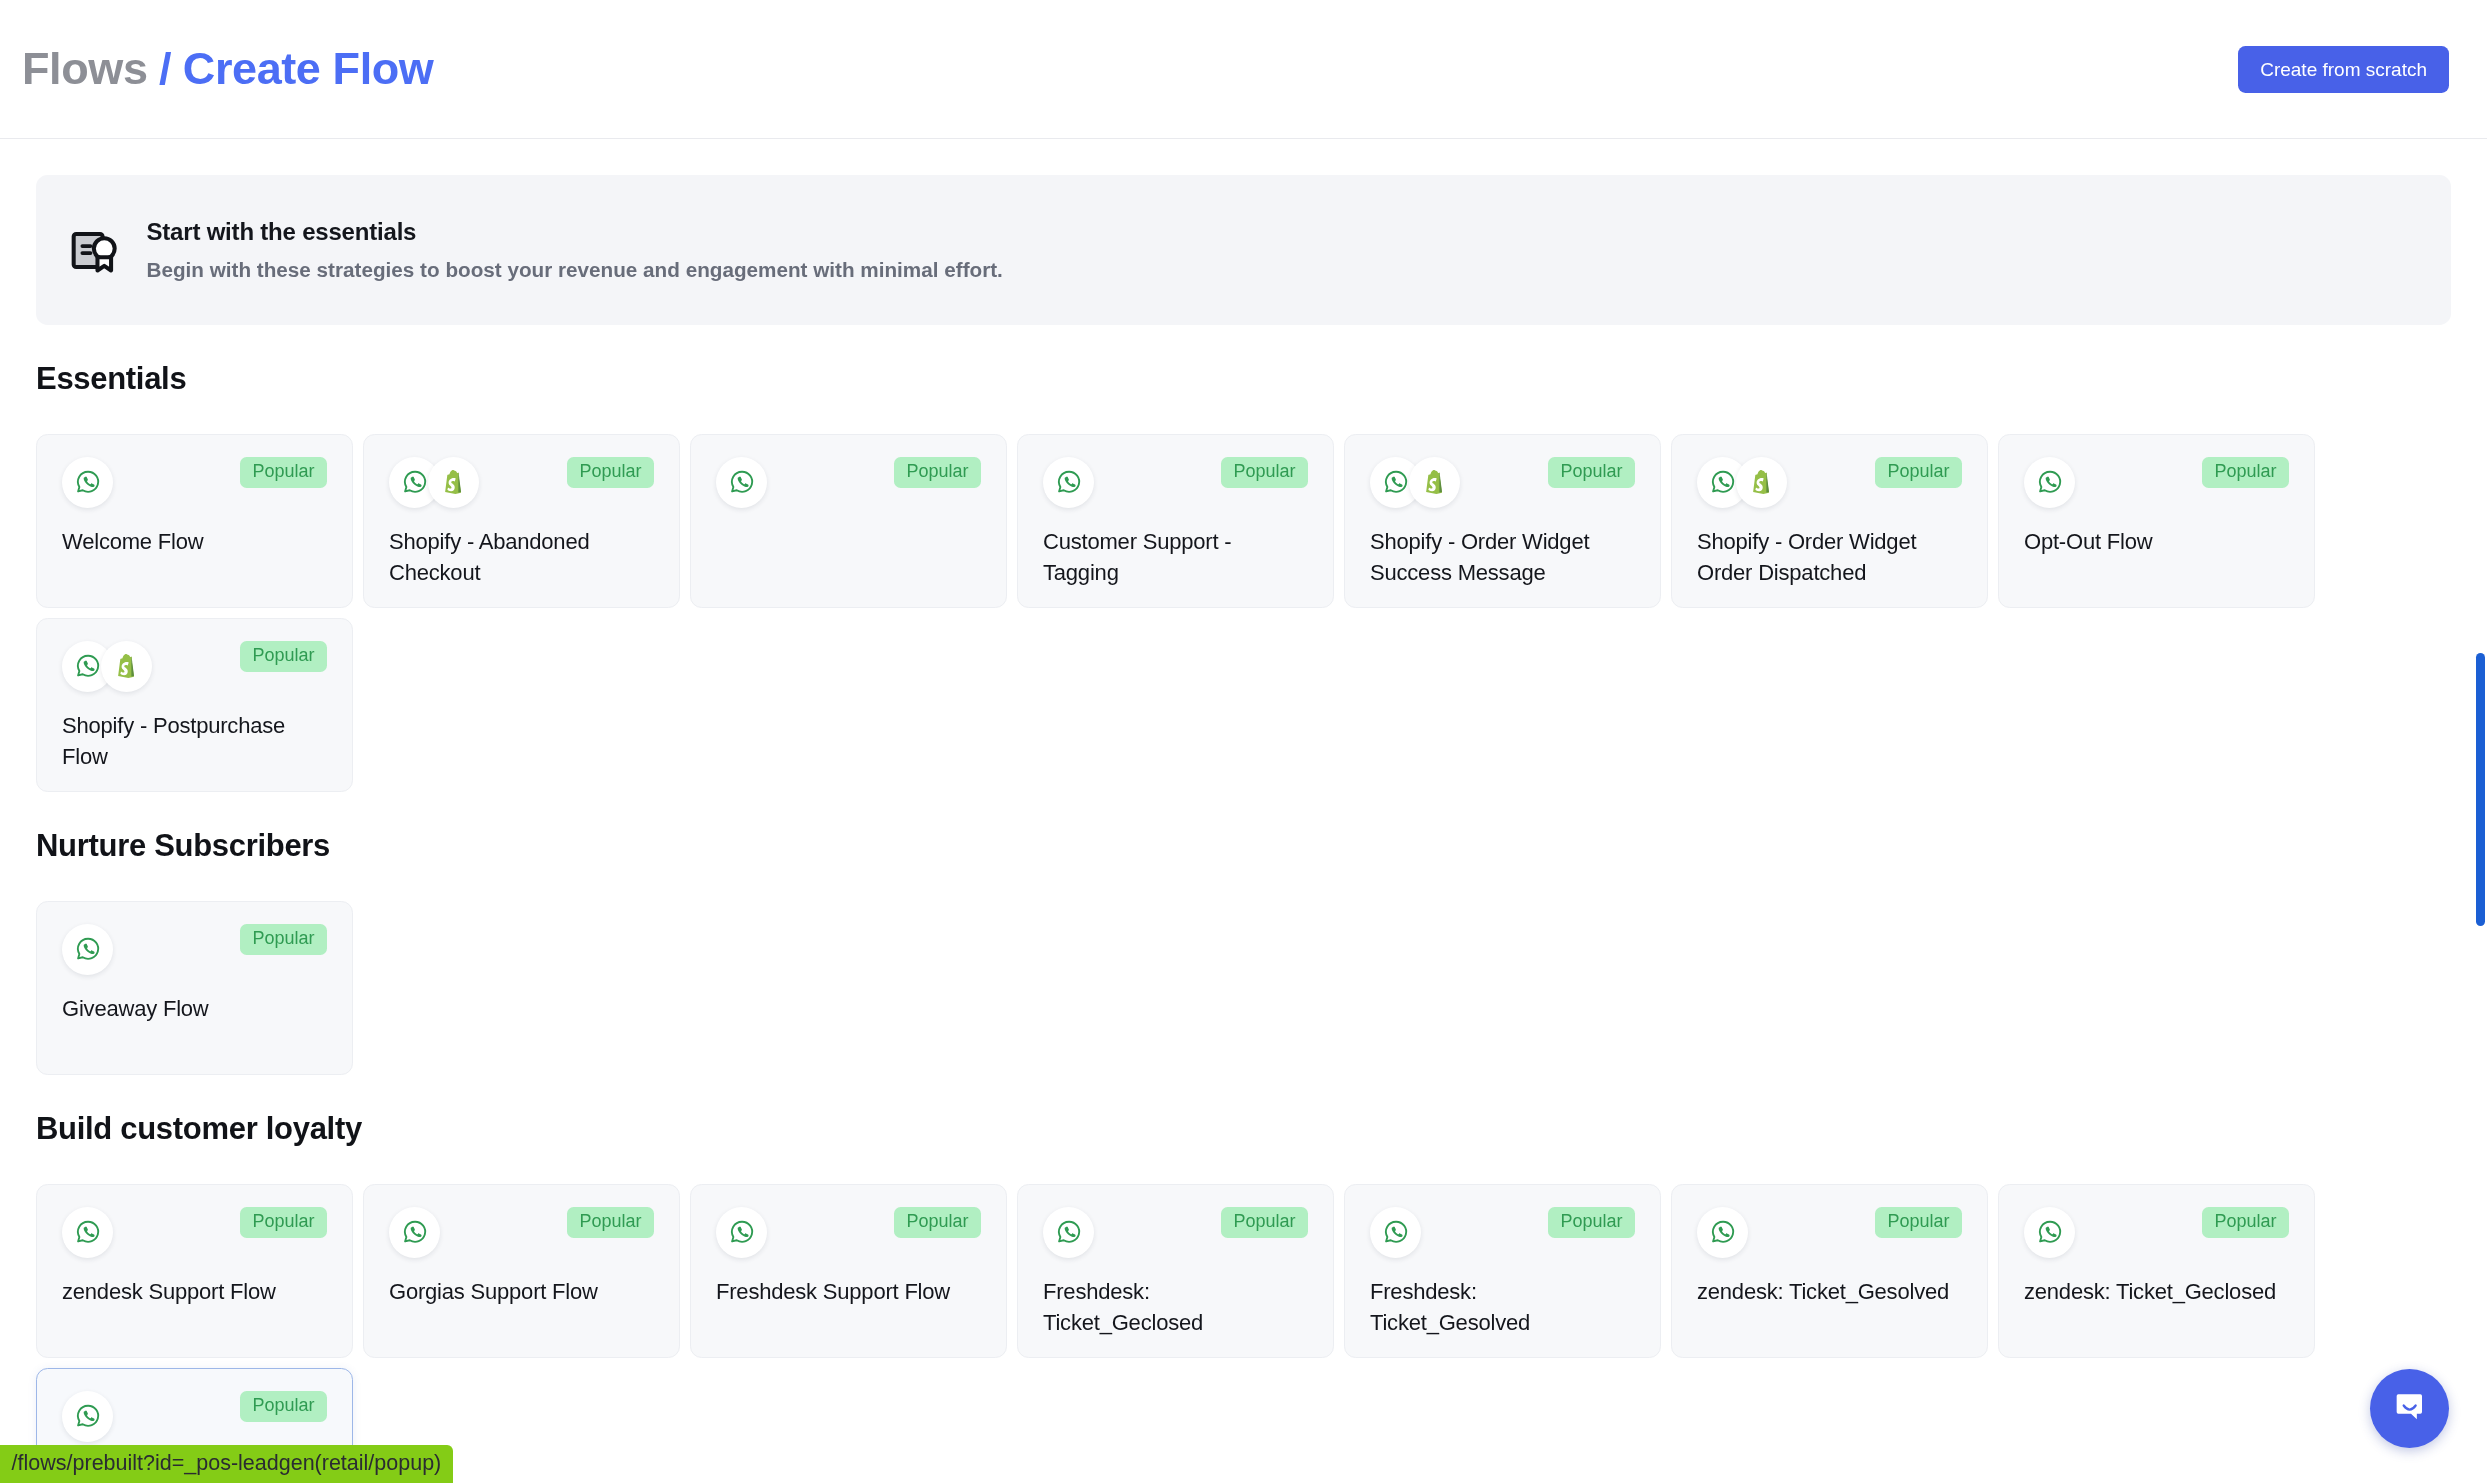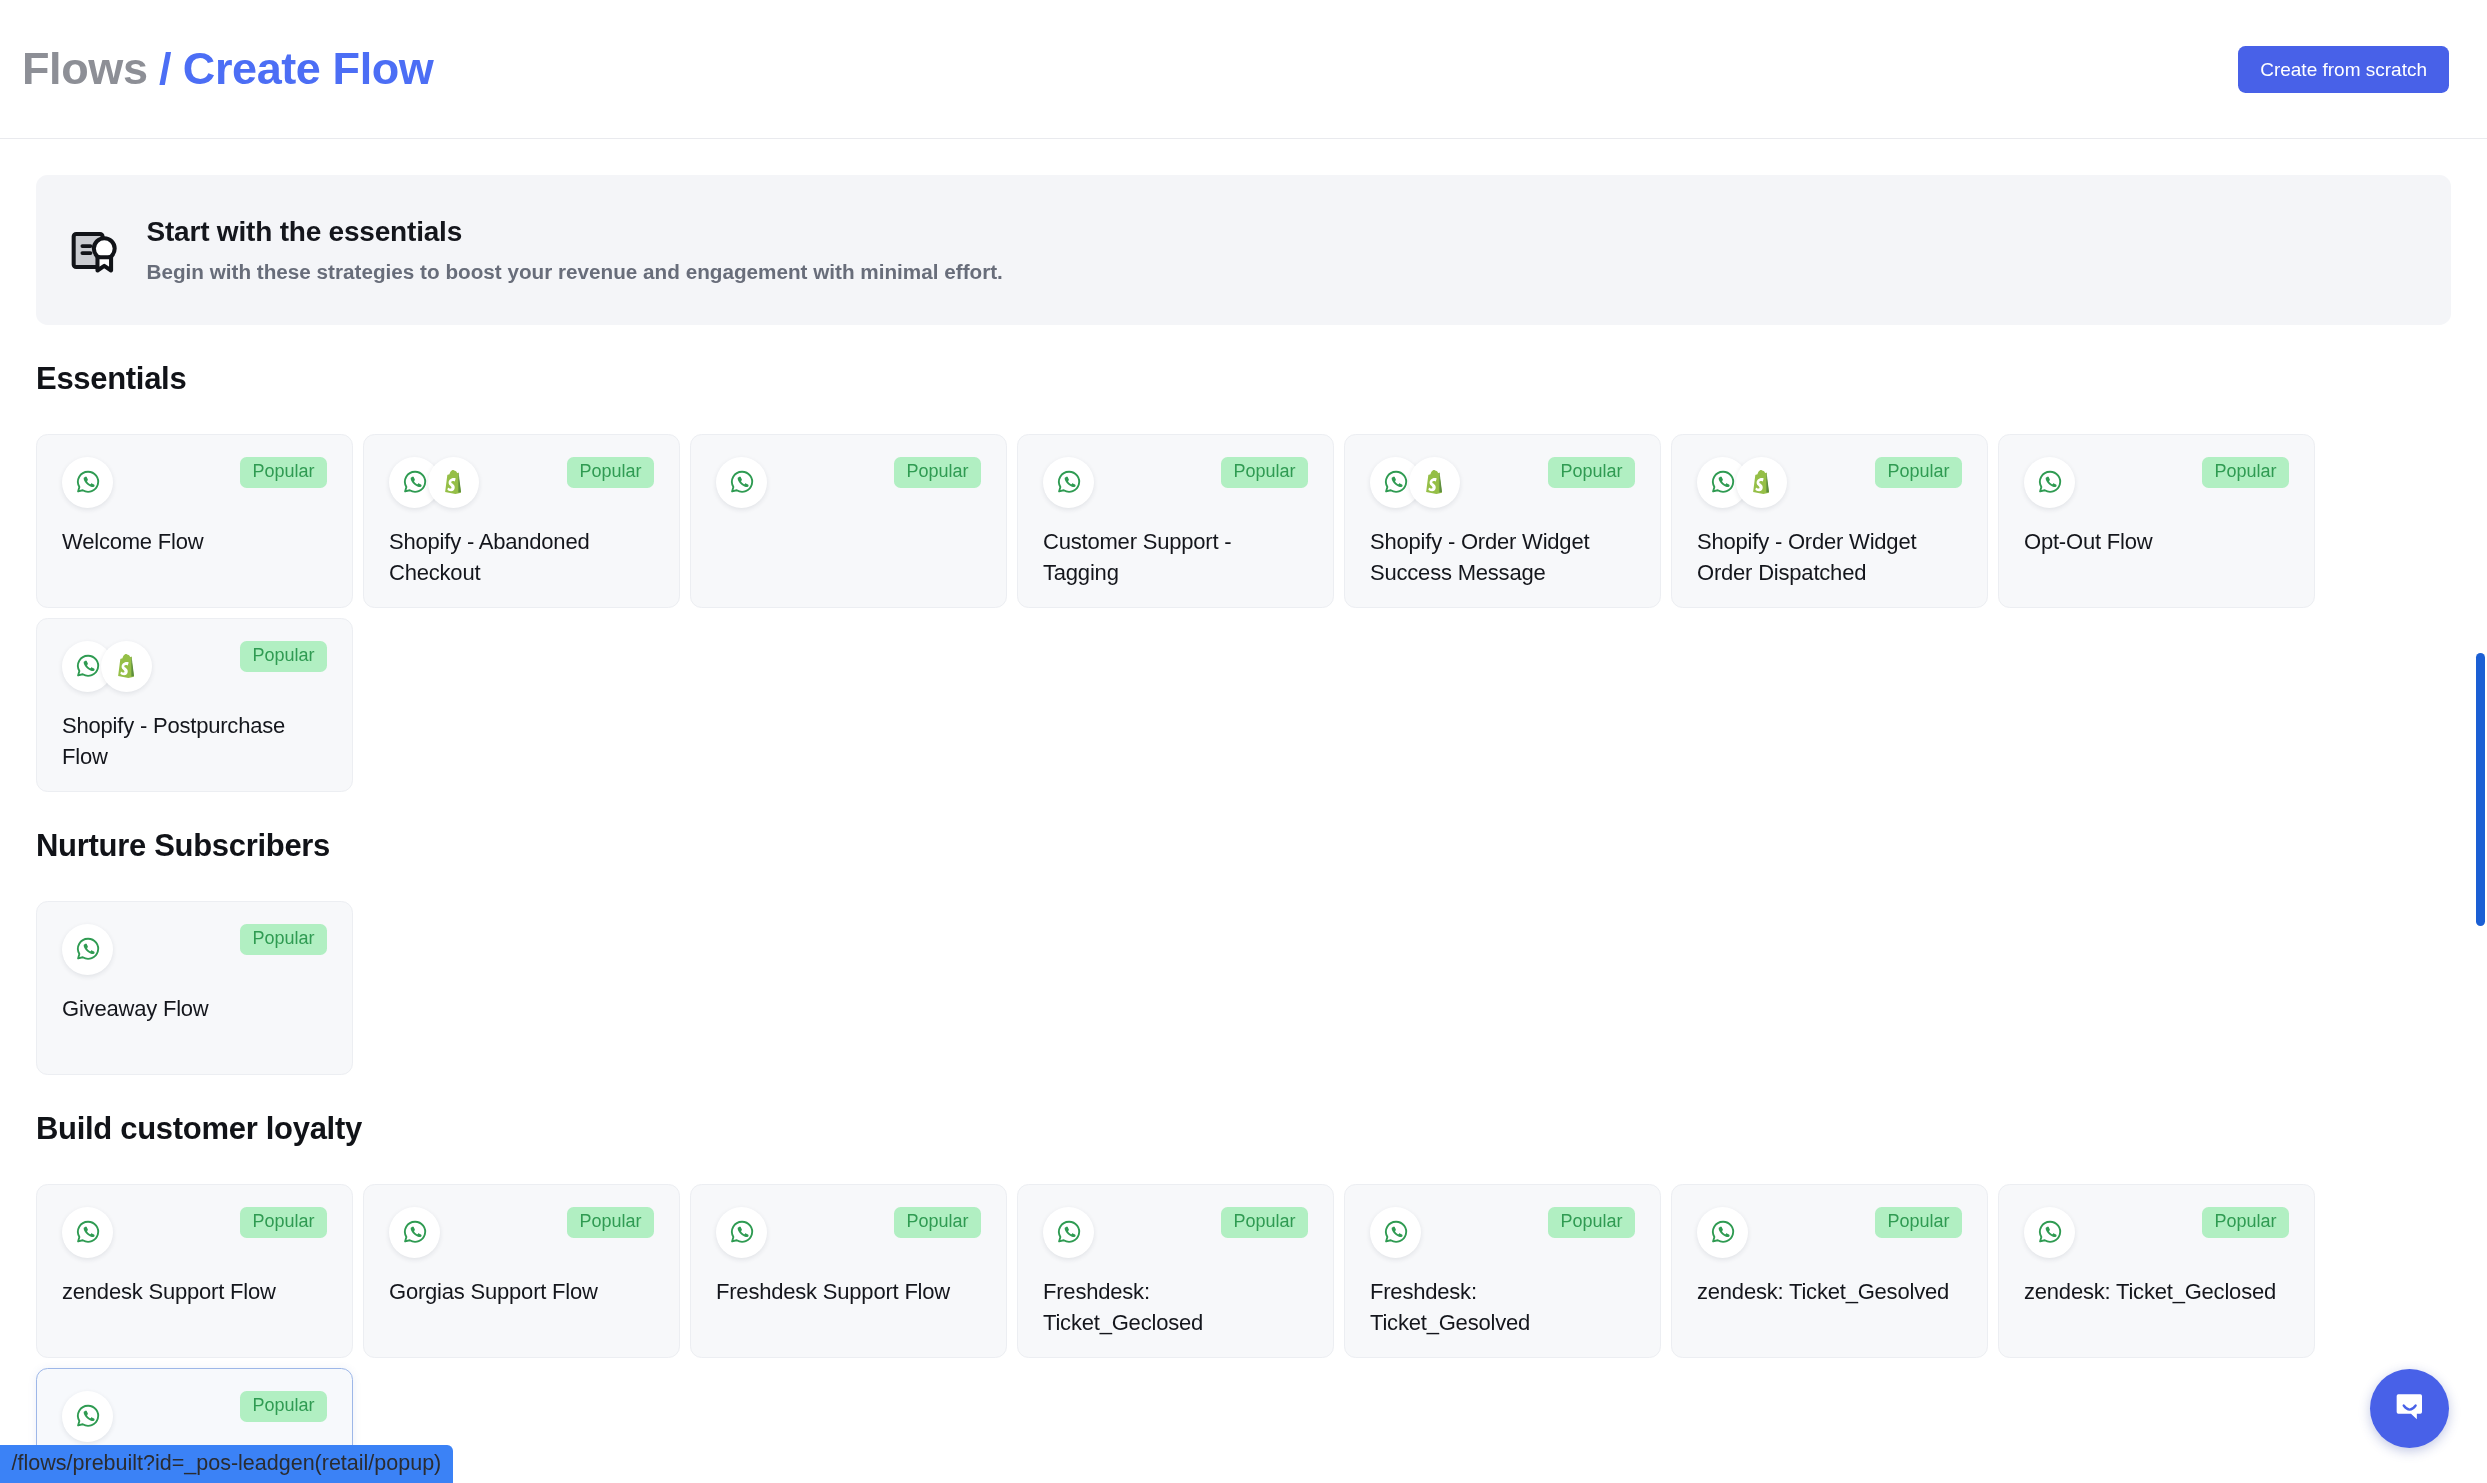--- a/index.html
+++ b/index.html
@@ -56,21 +56,21 @@
     border-radius: 11.6px;
     height: 150px;
     display: flex;
     align-items: center;
     padding: 0 33px;
     gap: 26.5px;
   }
   .banner-icon { flex: 0 0 auto; display: flex; align-items: center; }
   .banner-text { display: flex; flex-direction: column; gap: 11.6px; }
   .banner-title {
-    font-size: 28px;
+    font-size: 24px;
     font-weight: 700;
     color: #14161c;
     letter-spacing: -0.2px;
   }
   .banner-sub {
     font-size: 20.7px;
     color: #686d7a;
     font-weight: 700;
   }
 
@@ -166,21 +166,21 @@
     align-items: center;
     justify-content: center;
     cursor: pointer;
     box-shadow: 0 3.3px 11.6px rgba(40,60,160,0.28);
   }
 
   
   .status-bar {
     position: absolute;
     left: 0; bottom: 0;
-    background: #3b82f6;
+    background: #84cc16;
     color: #2a2c31;
     font-size: 21.5px;
     padding: 5.8px 11.6px 7.4px 11.6px;
     border-top-right-radius: 5.8px;
     white-space: nowrap;
     font-family: "Liberation Sans", sans-serif;
   }
 </style>
 </head>
 <body>

